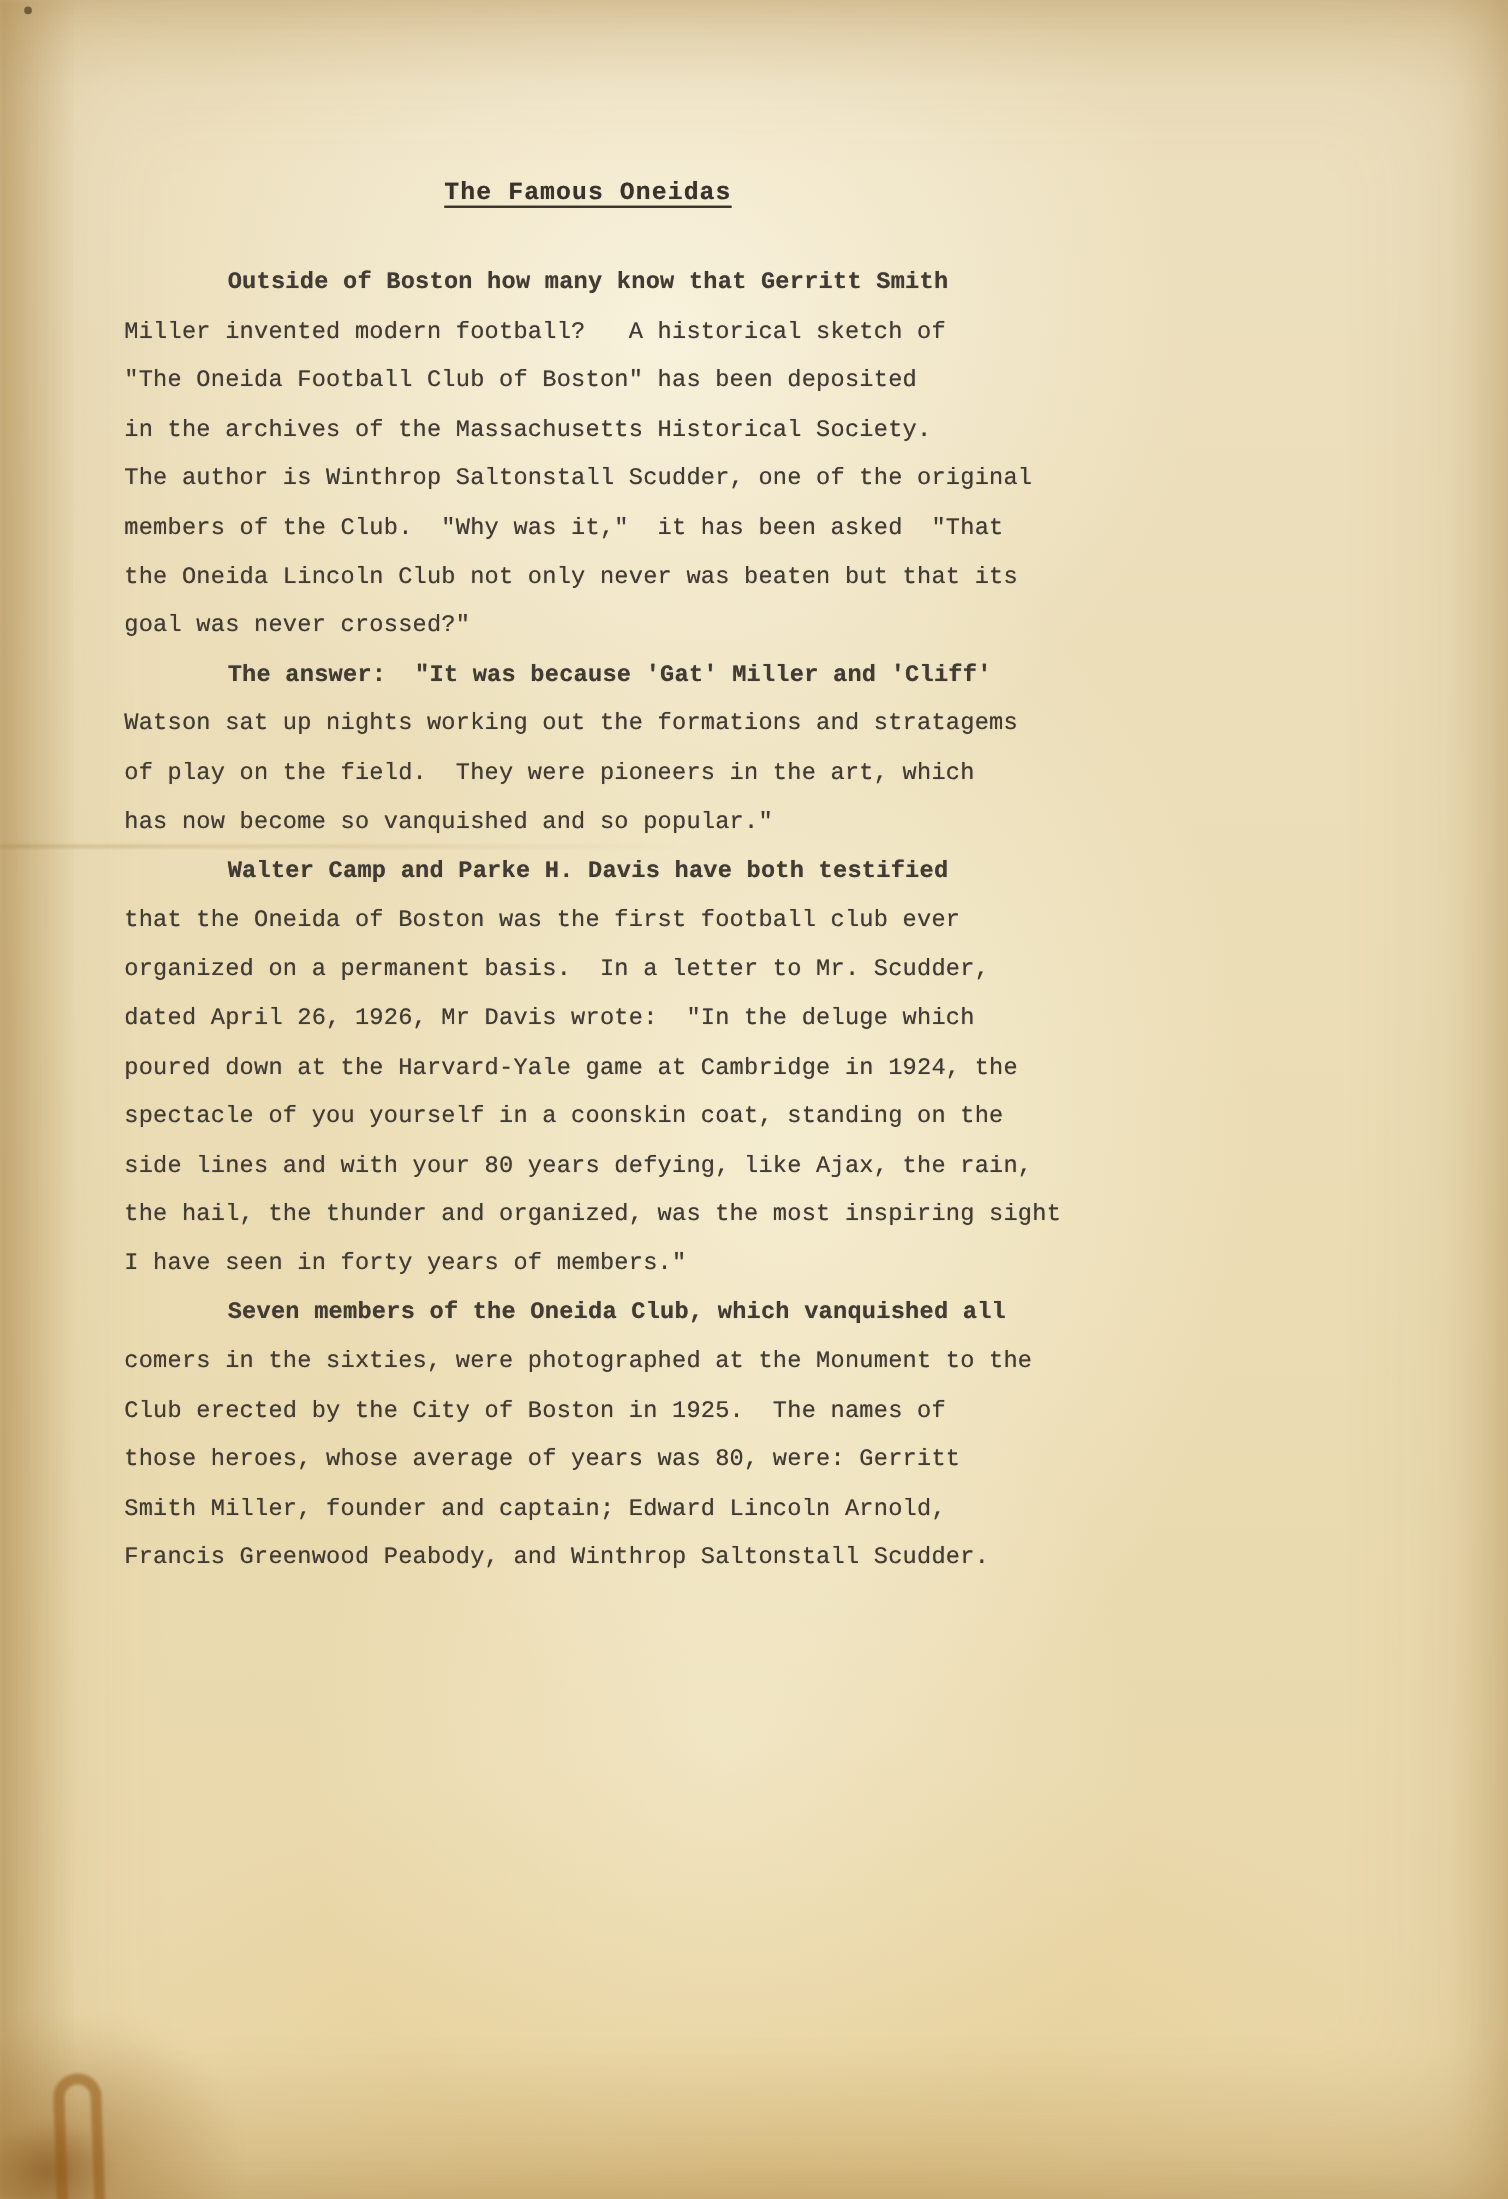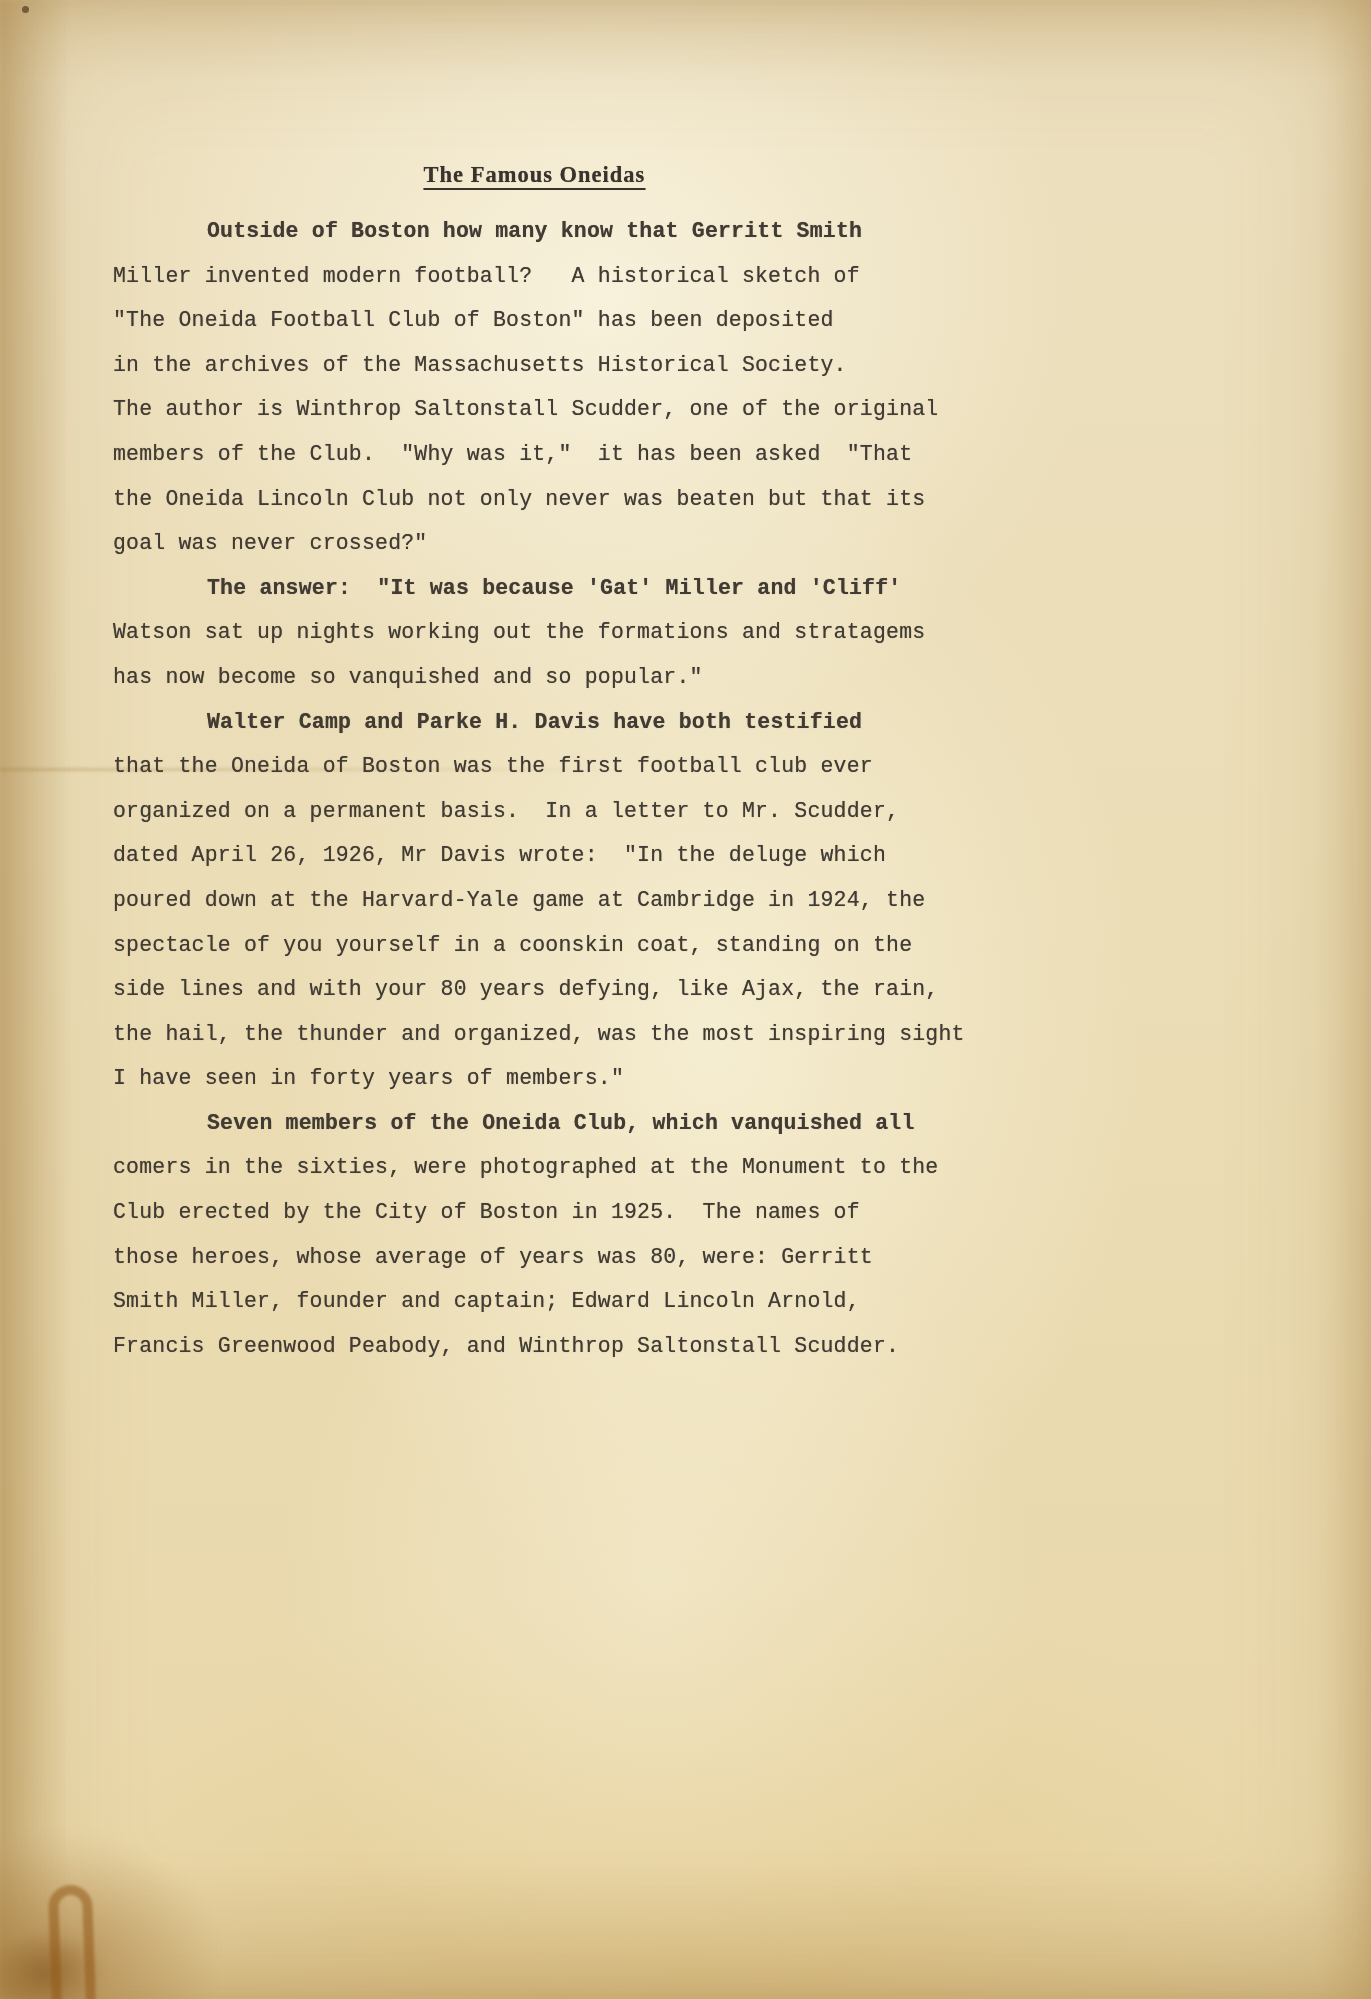--- a/index.html
+++ b/index.html
@@ -36,23 +36,22 @@
     display:block;
     font-size:22.5px;
     font-weight:bold;
     letter-spacing:1px;
     text-align:center;
     padding-right:52px;
     text-decoration:underline;
     text-underline-offset:6px;
     text-decoration-thickness:2px;
     color:#39332c;
-    margin-bottom:21px;
+    margin-bottom:47px;
     text-shadow:0 0 0.7px rgba(57,51,44,0.7);
-    font-family:Liberation Serif, serif;
   }
   .line {
     white-space:pre;
     font-size:21.5px;
     line-height:44.6px;
     height:44.6px;
     letter-spacing:0.2px;
     color:#413b34;
     text-shadow:0 0 0.7px rgba(62,55,46,0.65);
   }
@@ -125,20 +124,21 @@
       <div class="line">in the archives of the Massachusetts Historical Society.</div>
       <div class="line">The author is Winthrop Saltonstall Scudder, one of the original</div>
       <div class="line">members of the Club.  "Why was it,"  it has been asked  "That</div>
       <div class="line">the Oneida Lincoln Club not only never was beaten but that its</div>
       <div class="line">goal was never crossed?"</div>
     </div>
 
     <div class="para">
       <div class="line indent">The answer:  "It was because 'Gat' Miller and 'Cliff'</div>
       <div class="line">Watson sat up nights working out the formations and stratagems</div>
+      <div class="line">of play on the field.  They were pioneers in the art, which</div>
       <div class="line">has now become so vanquished and so popular."</div>
     </div>
 
     <div class="para">
       <div class="line indent">Walter Camp and Parke H. Davis have both testified</div>
       <div class="line">that the Oneida of Boston was the first football club ever</div>
       <div class="line">organized on a permanent basis.  In a letter to Mr. Scudder,</div>
       <div class="line">dated April 26, 1926, Mr Davis wrote:  "In the deluge which</div>
       <div class="line">poured down at the Harvard-Yale game at Cambridge in 1924, the</div>
       <div class="line">spectacle of you yourself in a coonskin coat, standing on the</div>

